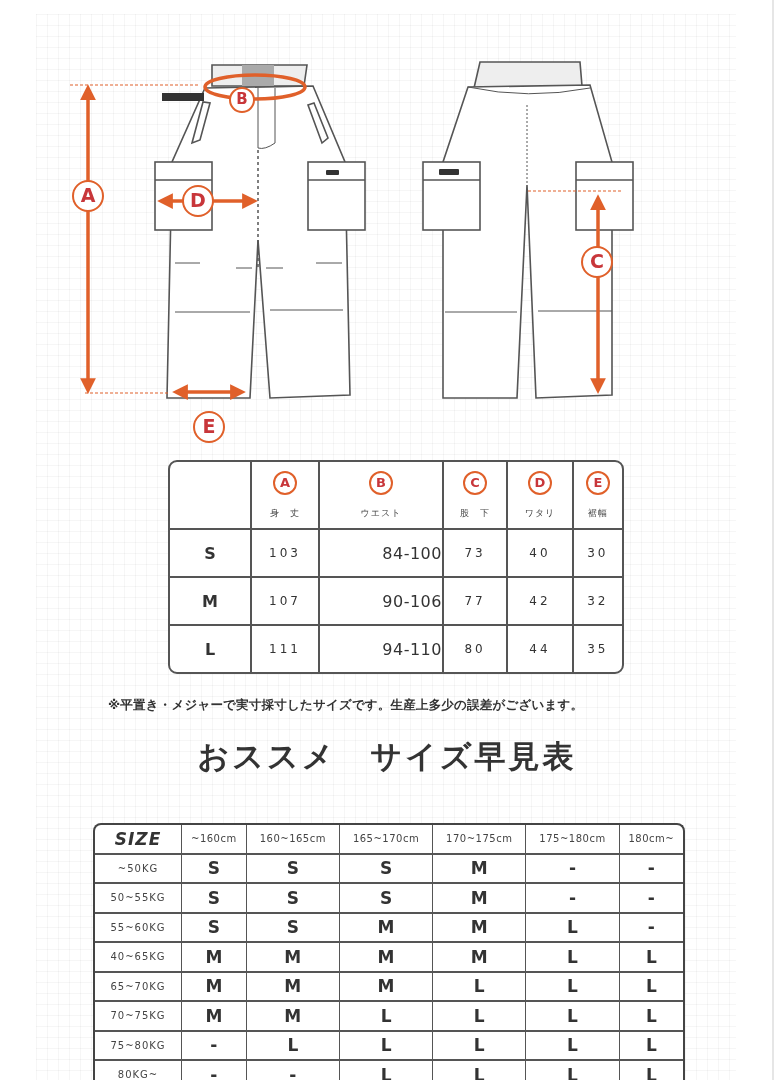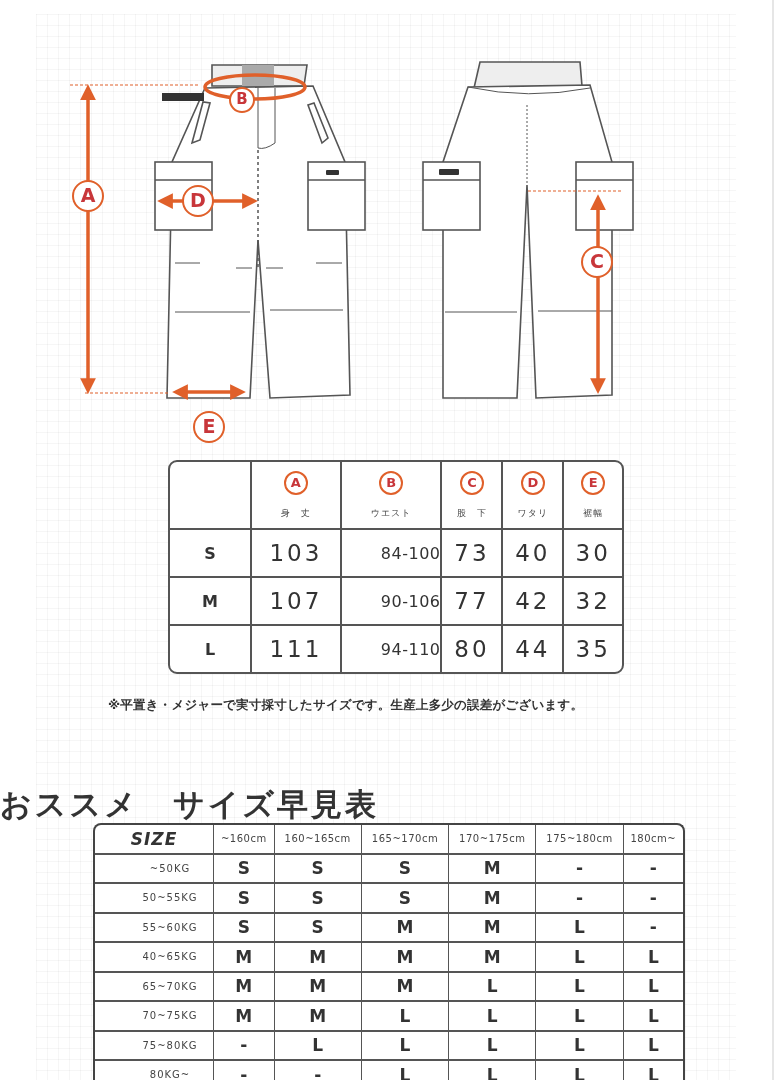--- a/index.html
+++ b/index.html
@@ -23,50 +23,50 @@
     
     .meas-table {
       position: absolute; left: 168px; top: 460px; width: 456px; height: 210px;
       border: 2px solid #555; border-radius: 9px; overflow: hidden;
       border-collapse: separate; border-spacing: 0; background: #fff;
     }
     .meas-table td { border-right: 2px solid #555; border-bottom: 2px solid #555; text-align:center; padding:0; }
     .meas-table tr td:last-child { border-right: none; }
     .meas-table tr:last-child td { border-bottom: none; }
     .meas-head td { height: 66px; vertical-align: middle; }
-    .meas-row td { height: 46px; font-size: 23px; letter-spacing: 3px; color: #333; }
+    .meas-row td { height: 46px; font-size: 12px; letter-spacing: 3px; color: #333; }
     .meas-row td.size { font-size: 16px; font-weight: bold; letter-spacing: 0; }
     .meas-row td.waist { font-size: 16px; letter-spacing: 0.5px; text-align: right; }
     .badge {
       display:inline-block; width: 20px; height: 20px; border-radius: 50%;
       border: 2px solid #e0602a; color: #c8363a; font-weight: bold; font-size: 13px;
       line-height: 20px; text-align:center; letter-spacing:0;
     }
     .sublabel { display:block; font-size: 9px; color:#444; margin-top:12px; letter-spacing:1px; }
 
     .note {
       position:absolute; left: 108px; top: 697px; font-size: 12.5px; font-weight: bold; color:#333;
       letter-spacing: 0.2px;
     }
     .title2 {
-      position:absolute; left: 0; width: 774px; top: 784px; 
+      position:absolute; left: 0; width: 774px; top: 736px; text-align:center;
       font-size: 31px; font-weight: bold; color:#333; letter-spacing: 3px;
     }
 
     
     .rec-table {
       position:absolute; left: 93px; top: 823px; width: 592px;
       border: 2px solid #444; border-radius: 8px 8px 0 0; border-bottom:none;
       border-collapse: separate; border-spacing:0; background:#fff;
     }
     .rec-table td { border-right: 1.5px solid #555; border-bottom: 2px solid #555; text-align:center; padding:0; height: 27.5px; }
     .rec-table tr td:last-child { border-right:none; }
     .rec-table td.hcell { font-size: 10px; color:#444; letter-spacing: 0.5px; text-align: center; }
     .rec-table td.sizehdr { font-size: 17px; font-weight:bold; color:#333; letter-spacing:1px;font-style:italic; }
-    .rec-table td.wcell { font-size: 10px; color:#444; letter-spacing:1px; width: 86px; padding-left: 32px; }
+    .rec-table td.wcell { font-size: 10px; color:#444; letter-spacing:1px; width: 86px; }
     .rec-table td.vcell { font-size: 17px; font-weight:bold; color:#333; }
   </style>
 </head>
 <body>
 
 <div class="grid-bg"></div>
 <div class="right-edge"></div>
 
 <svg class="diagram" width="774" height="450">
   <defs>

